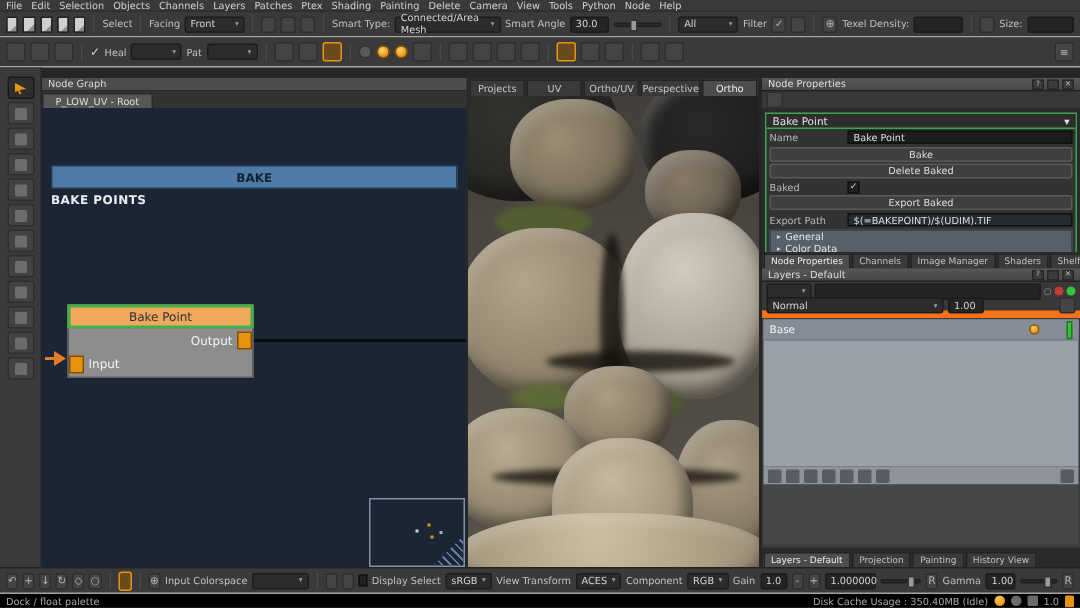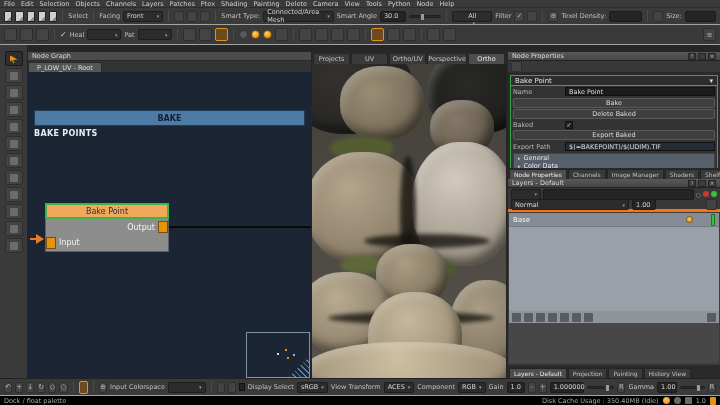--- a/index.html
+++ b/index.html
@@ -94,21 +94,21 @@
   .sec-arrow { font-size:5px; color:#cdd4da; }
 
   #right-tabs { position:absolute; left:0px; top:116px; width:212px; height:11px; display:flex; align-items:flex-end; gap:1px; padding:0 1px; background:#2a2a2a; }
   .r-tab { height:10px; background:#3a3a3a; border:1px solid #242424; border-bottom:none; color:#c0c0c0; font-size:6px; padding:0 4px; display:flex; align-items:center; white-space:nowrap; }
   .r-tab.active { background:#4d4d4d; color:#eee; }
 
   #layers { position:absolute; left:0; top:127px; width:212px; height:199px; background:#3c3c3c; }
   #ly-toolbar1 { height:12px; display:flex; align-items:center; gap:2px; padding:0 3px; background:#383838; }
   #ly-search { flex:1; }
   .dot { width:6px; height:6px; border-radius:50%; }
-  #ly-toolbar2 { height:12px; display:flex; align-items:center; gap:3px; padding:0 3px; background:#383838; border-bottom:3px solid #f97316;}
+  #ly-toolbar2 { height:12px; display:flex; align-items:center; gap:3px; padding:0 3px; background:#383838; border-bottom:5px solid #f97316;}
   #ly-list { position:absolute; left:1px; top:34px; width:210px; height:98px; background:#9aa0a8; }
   #layer-row { position:relative; height:14px; background:#858c95; border-bottom:1px solid #747b84; display:flex; align-items:center; padding:0 4px; font-size:7px; color:#f4f4f4; }
   #layer-badge { position:absolute; right:26px; top:3px; width:7px; height:7px; border-radius:50%; background:radial-gradient(circle at 40% 35%, #ffc864, #e8930f 75%); border:1px solid #8a5c0a; }
   #layer-bar { position:absolute; right:4px; top:1px; width:4px; height:12px; background:#35c23c; border:1px solid #1e7a22; }
   #ly-iconrow { position:absolute; left:1px; top:132px; width:210px; height:12px; background:#8f949b; display:flex; align-items:center; gap:3px; padding:0 3px; }
   .ly-icon { width:9px; height:9px; background:#4b4f55; border-radius:1px; opacity:.8; }
   #ly-empty { position:absolute; left:1px; top:144px; width:210px; height:40px; background:#474747; }
   #bottom-tabs { position:absolute; left:0; top:186px; width:212px; height:13px; display:flex; align-items:flex-end; gap:1px; padding:0 1px; background:#2a2a2a; }
 
   
@@ -167,21 +167,21 @@
     <span class="dropdown" style="width:78px;">
       <span>Connected/Area Mesh</span>
         <span class="caret">▾</span>
     </span>
     <span class="tb-label">Smart Angle</span>
     <span class="field" style="width:28px;">30.0</span>
     <span class="slider" style="width:36px;">
         <span class="thumb" style="left:10px;"></span>
       </span>
     <span class="tb-sep"></span>
-    <span class="dropdown" style="width:44px;flex-direction:column;">
+    <span class="dropdown" style="width:44px;">
       <span>All</span>
         <span class="caret">▾</span>
     </span>
     <span class="tb-label">Filter</span>
     <span class="tb-icon small">✓</span>
     <span class="tb-icon small"></span>
     <span class="tb-sep"></span>
     <span class="tb-icon small">⊕</span>
     <span class="tb-label">Texel Density:</span>
     <span class="field" style="width:36px;"></span>

